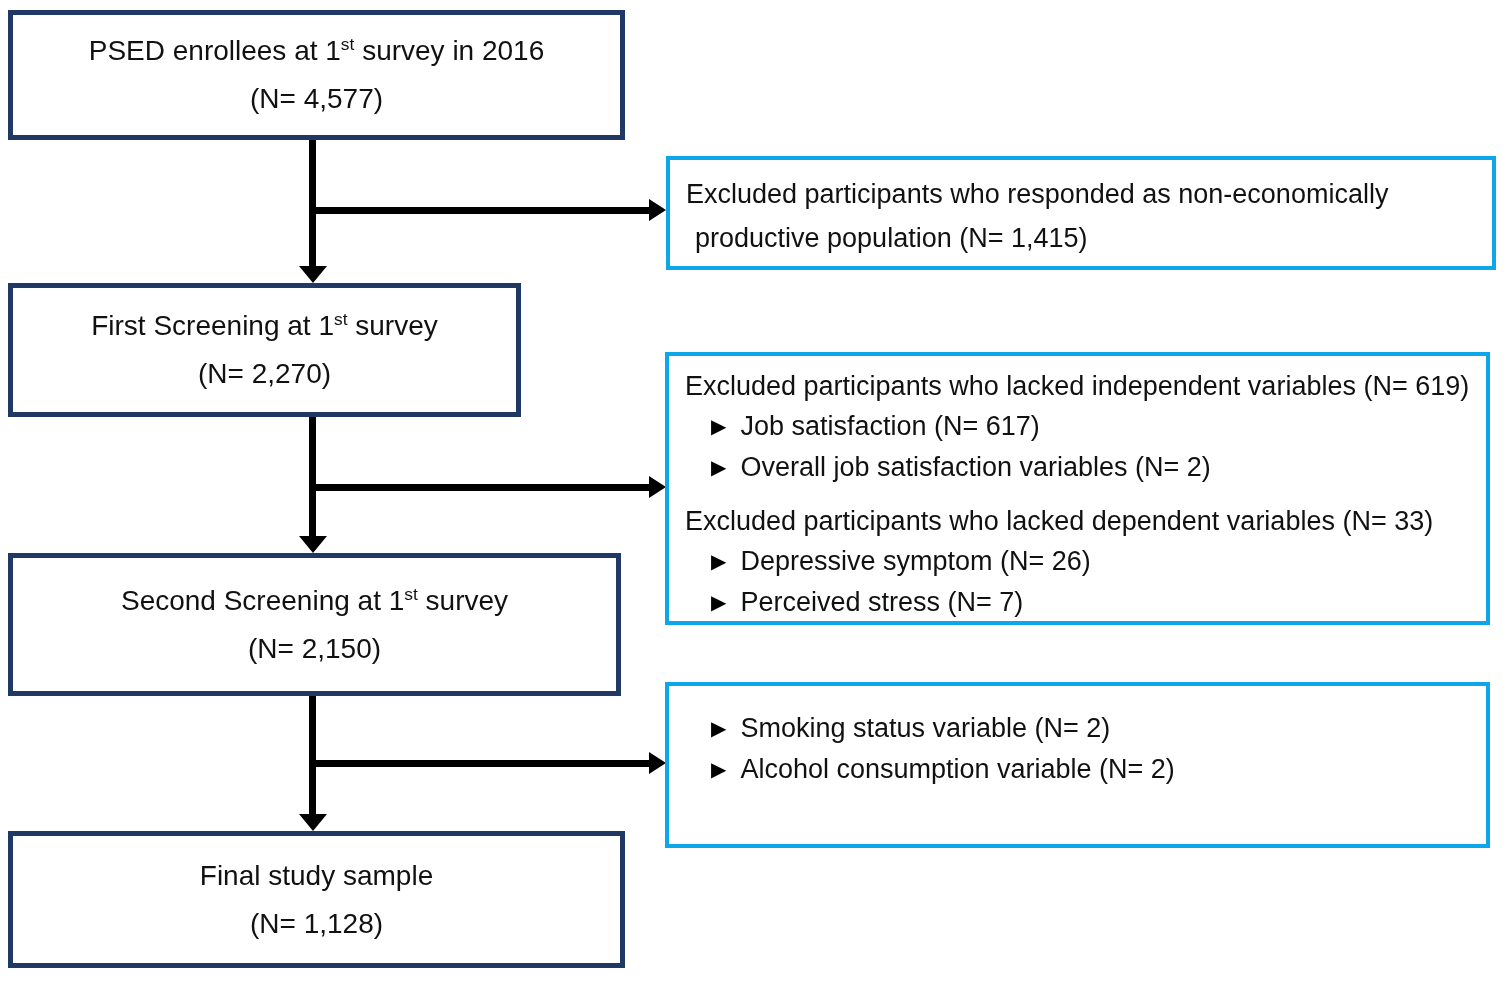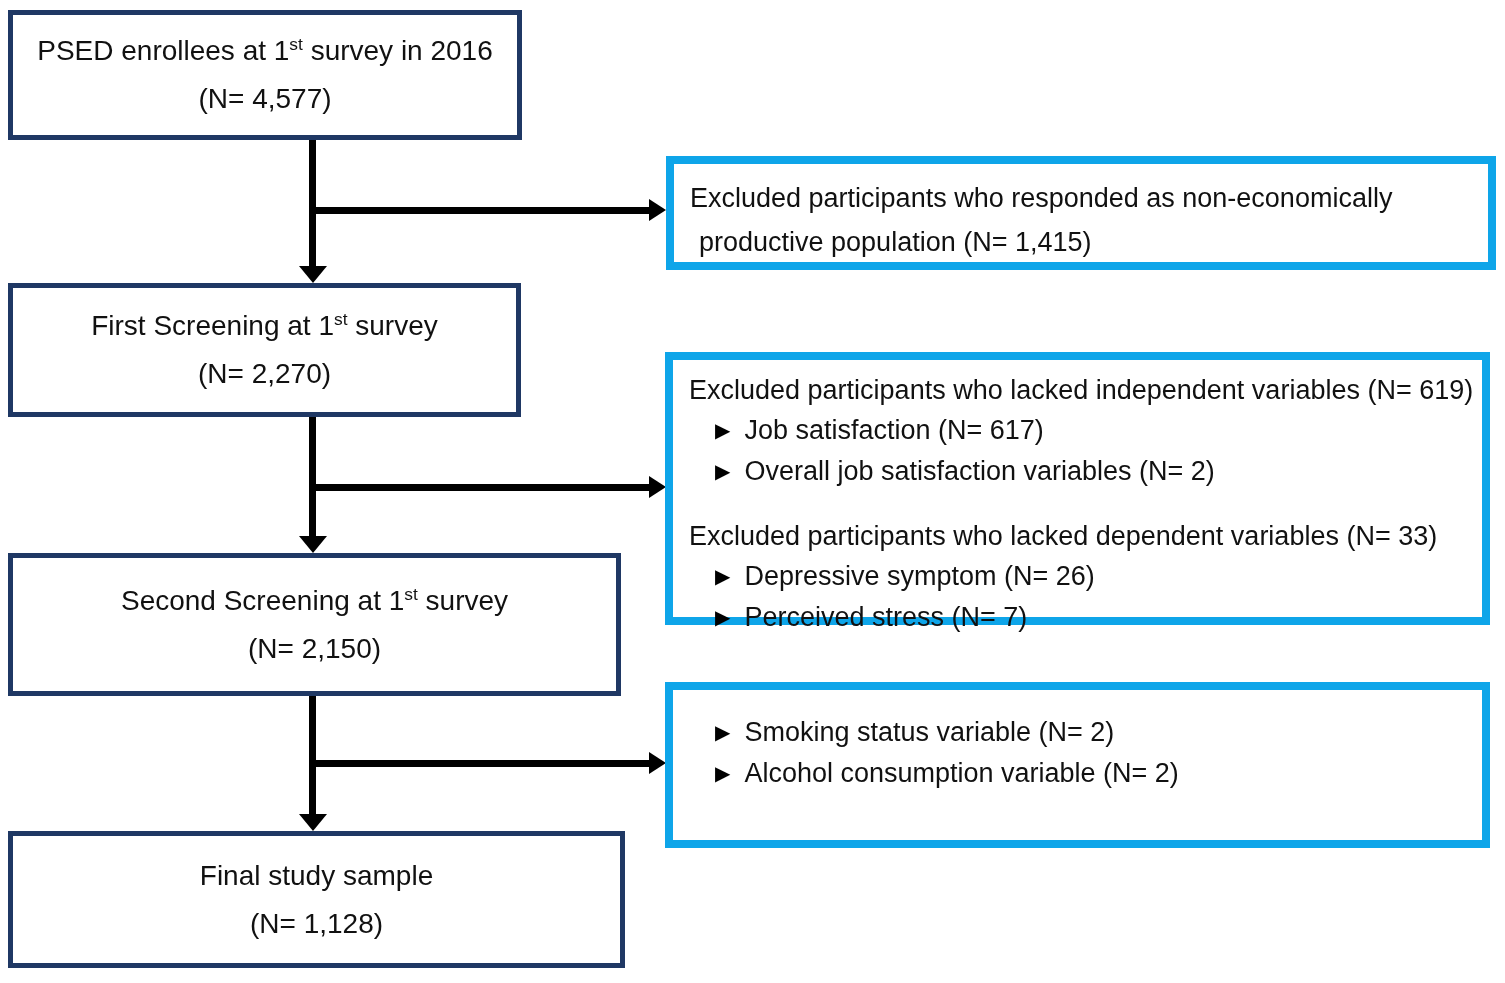--- a/index.html
+++ b/index.html
@@ -32,30 +32,30 @@
     line-height: 34px;
   }
   .flow-box sup {
     font-size: 0.62em;
     line-height: 0;
   }
   
   .excl-box {
     position: absolute;
     box-sizing: border-box;
-    border: 8px solid #0ea5e9;
+    border: 4px solid #0ea5e9;
     background: #ffffff;
     font-size: 27px;
     line-height: 41px;
     padding: 10px 8px 0 16px;
   }
   .excl-line { line-height: 44px; }
   .excl-line.indent { padding-left: 9px; }
   .excl-heading { line-height: 40px; }
-  .excl-heading.spaced { margin-top: 24px; }
+  .excl-heading.spaced { margin-top: 13px; }
   .excl-item {
     padding-left: 26px;
     line-height: 41px;
     display: flex;
     align-items: center;
   }
   .excl-box .gap { height: 12px; }
   .tri {
     font-size: 20px;
     margin-right: 14px;
@@ -109,21 +109,21 @@
 
   <div class="hbar" style="top:207px;"></div>
   <div class="head-right" style="top:199px;"></div>
 
   <div class="hbar" style="top:484px;"></div>
   <div class="head-right" style="top:476px;"></div>
 
   <div class="hbar" style="top:760px;"></div>
   <div class="head-right" style="top:752px;"></div>
 
-  <div class="flow-box" style="left:8px;top:10px;width:514px;height:130px;">
+  <div class="flow-box" style="left:8px;top:10px;width:617px;height:130px;">
     <div><span>PSED enrollees at 1</span><sup>st</sup><span> survey in 2016</span></div>
     <div>(N= 4,577)</div>
   </div>
 
   <div class="flow-box" style="left:8px;top:283px;width:513px;height:134px;">
     <div><span>First Screening at 1</span><sup>st</sup><span> survey</span></div>
     <div>(N= 2,270)</div>
   </div>
 
   <div class="flow-box" style="left:8px;top:553px;width:613px;height:143px;">

